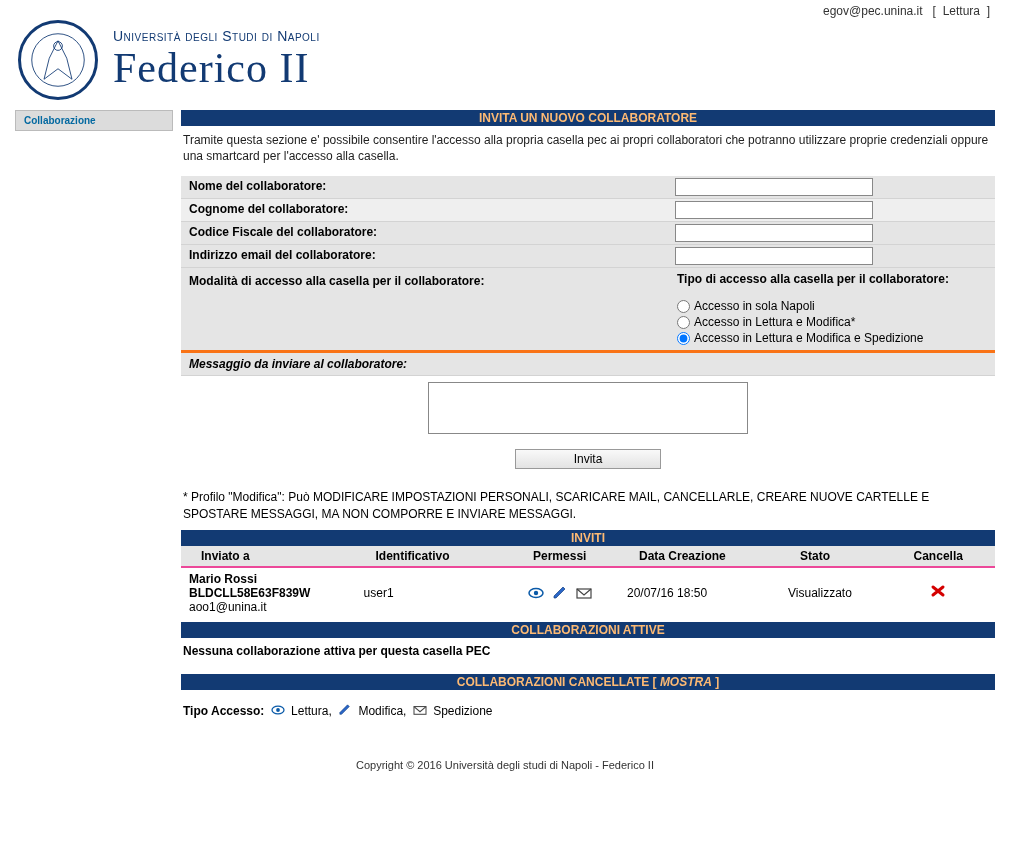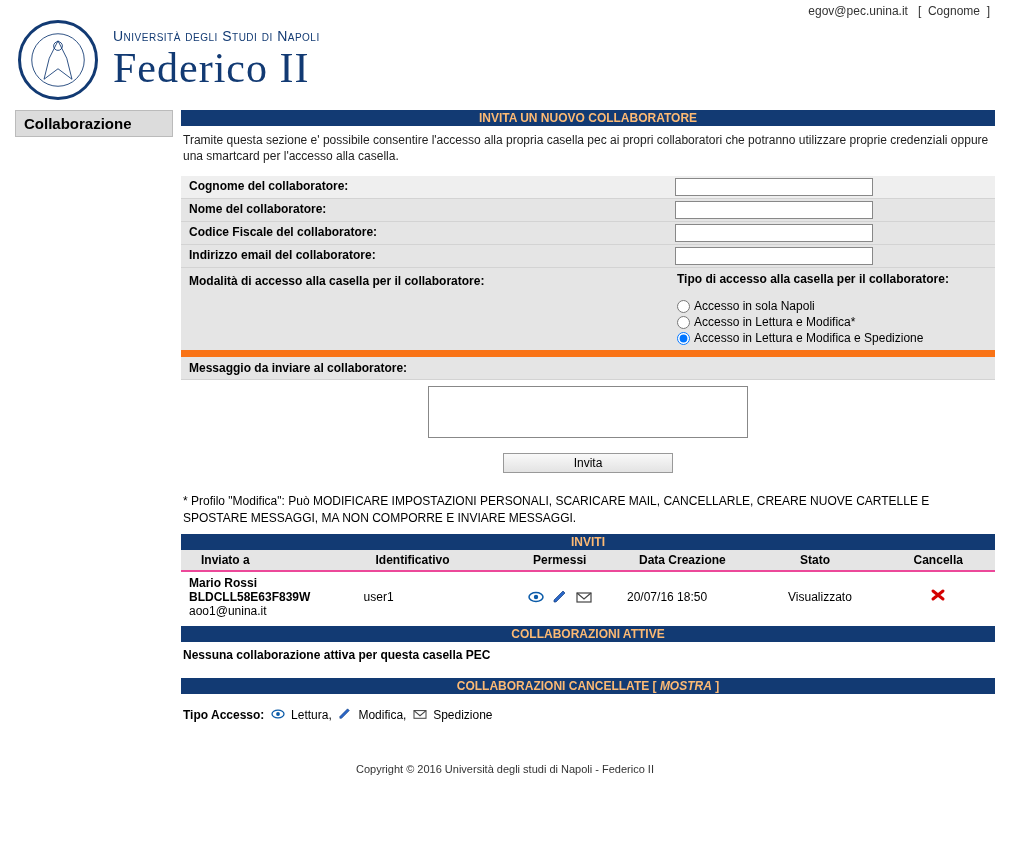--- a/index.html
+++ b/index.html
@@ -37,24 +37,24 @@
   }
   .logo-text { color:#123a73; }
   .logo-line1 { font-size: 14px; letter-spacing: 0.5px; font-variant: small-caps;}
   .logo-line2 { font-size: 42px; font-family: "Times New Roman", serif; letter-spacing:1px; }
   .container { padding: 0 15px; }
   .layout { display:flex; gap:8px; }
   .side { width: 158px; flex-shrink:0; }
   .side-item {
     background: #dcdcdc;
     border: 1px solid #bbb;
-    color: #000000;
+    color: #0369a1;
     font-weight: bold;
     padding: 4px 8px;
-    font-size: 15px;
+    font-size: 10px;
   }
   .main { flex: 1; }
   .section-title {
     background: #123a73;
     color: #fdba74;
     font-weight: bold;
     text-align: center;
     padding: 1px 6px;
     font-size: 12px;
     margin-top: 4px;
@@ -74,32 +74,32 @@
     font-size: 12px;
   }
   .form-row .ctl { padding: 2px 6px; }
   .form-row input[type="text"]{
     width: 198px; height:18px;
     border:1px solid #888;
     background:#fff;
     font-size:12px;
     padding:0 2px;
   }
-  .access-block { display:flex; background:#e5e5e5; border-bottom:7px solid #f97316;}
+  .access-block { display:flex; background:#e5e5e5; border-bottom:3px solid #f97316;}
   .access-block .lbl { flex:0 0 488px; font-weight:bold; padding:6px 8px;}
   .access-block .right { padding:4px 8px; }
   .access-block .right .atitle { font-weight:bold; margin-bottom:12px;}
   .radio-line { display:flex; align-items:center; gap:4px; font-size:12px; padding:1px 0;}
   .radio-line input { margin:0;}
-  .msg-row { background:#e5e5e5; font-weight:bold; padding:4px 8px; border-bottom:1px solid #d3d3d3;}
+  .msg-row { background:#e5e5e5; font-weight:bold; padding:4px 8px; border-bottom:1px solid #d3d3d3;font-style:italic;}
   .ta-row { background:#fff; text-align:center; padding:6px;}
   textarea { width:320px; height:52px; font-size:12px; resize:none; border:1px solid #888;}
   .btn-row { text-align:center; padding:6px; background:#fff;}
   .btn {
-    display:inline-block; width:170px; text-align:center;
+    display:inline-block; width:146px; text-align:center;
     background: linear-gradient(#f9f9f9,#e3e3e3);
     border:1px solid #999; padding:2px 16px; font-size:12px;
     cursor:pointer;
   }
   .note { font-size:12px; padding: 14px 2px 4px 2px; line-height:1.35;}
   table.list { width:100%; border-collapse:collapse; }
   table.list th {
     background:#e5e5e5; text-align:left; font-size:12px; padding:3px 20px;
     font-weight:bold; border-bottom:2px solid #ec4899;
   }
@@ -114,21 +114,21 @@
   .footer { text-align:center; font-size:11px; color:#333; padding:10px 0 30px 0;}
   .mostra { font-style: italic; cursor:pointer;}
   .cancel-cell { text-align:center; }
 </style>
 </head>
 <body>
 
 <div class="topbar">
   <span>egov@pec.unina.it</span>
   &nbsp;&nbsp;[&nbsp;
-  <a>Cognome</a>
+  <a>Lettura</a>
   &nbsp;]
 </div>
 
 <div class="header">
   <div class="seal">
     <svg viewBox="0 0 80 80" width="70" height="70">
       <circle cx="40" cy="40" r="30" fill="none" stroke="#123a73" stroke-width="1"></circle>
       <path d="M40 18 L30 38 L24 62 L40 50 L56 62 L50 38 Z" fill="none" stroke="#123a73" stroke-width="1"></path>
       <circle cx="40" cy="24" r="5" fill="none" stroke="#123a73" stroke-width="1"></circle>
     </svg>
@@ -141,26 +141,26 @@
 
 <div class="container">
   <div class="layout">
     <div class="side">
       <div class="side-item">Collaborazione</div>
     </div>
     <div class="main">
       <div class="section-title first">INVITA UN NUOVO COLLABORATORE</div>
       <div class="intro">Tramite questa sezione e' possibile consentire l'accesso alla propria casella pec ai propri collaboratori che potranno utilizzare proprie credenziali oppure una smartcard per l'accesso alla casella.</div>
 
+      <div class="form-row">
+        <div class="lbl">Nome del collaboratore:</div>
+        <div class="ctl"><input type="text" style=""></div>
+      </div>
       <div class="form-row light">
         <div class="lbl">Cognome del collaboratore:</div>
-        <div class="ctl"><input type="text" style=""></div>
-      </div>
-      <div class="form-row">
-        <div class="lbl">Nome del collaboratore:</div>
         <div class="ctl"><input type="text" style=""></div>
       </div>
       <div class="form-row">
         <div class="lbl">Codice Fiscale del collaboratore:</div>
         <div class="ctl"><input type="text" style=""></div>
       </div>
       <div class="form-row">
         <div class="lbl">Indirizzo email del collaboratore:</div>
         <div class="ctl"><input type="text" style=""></div>
       </div>

